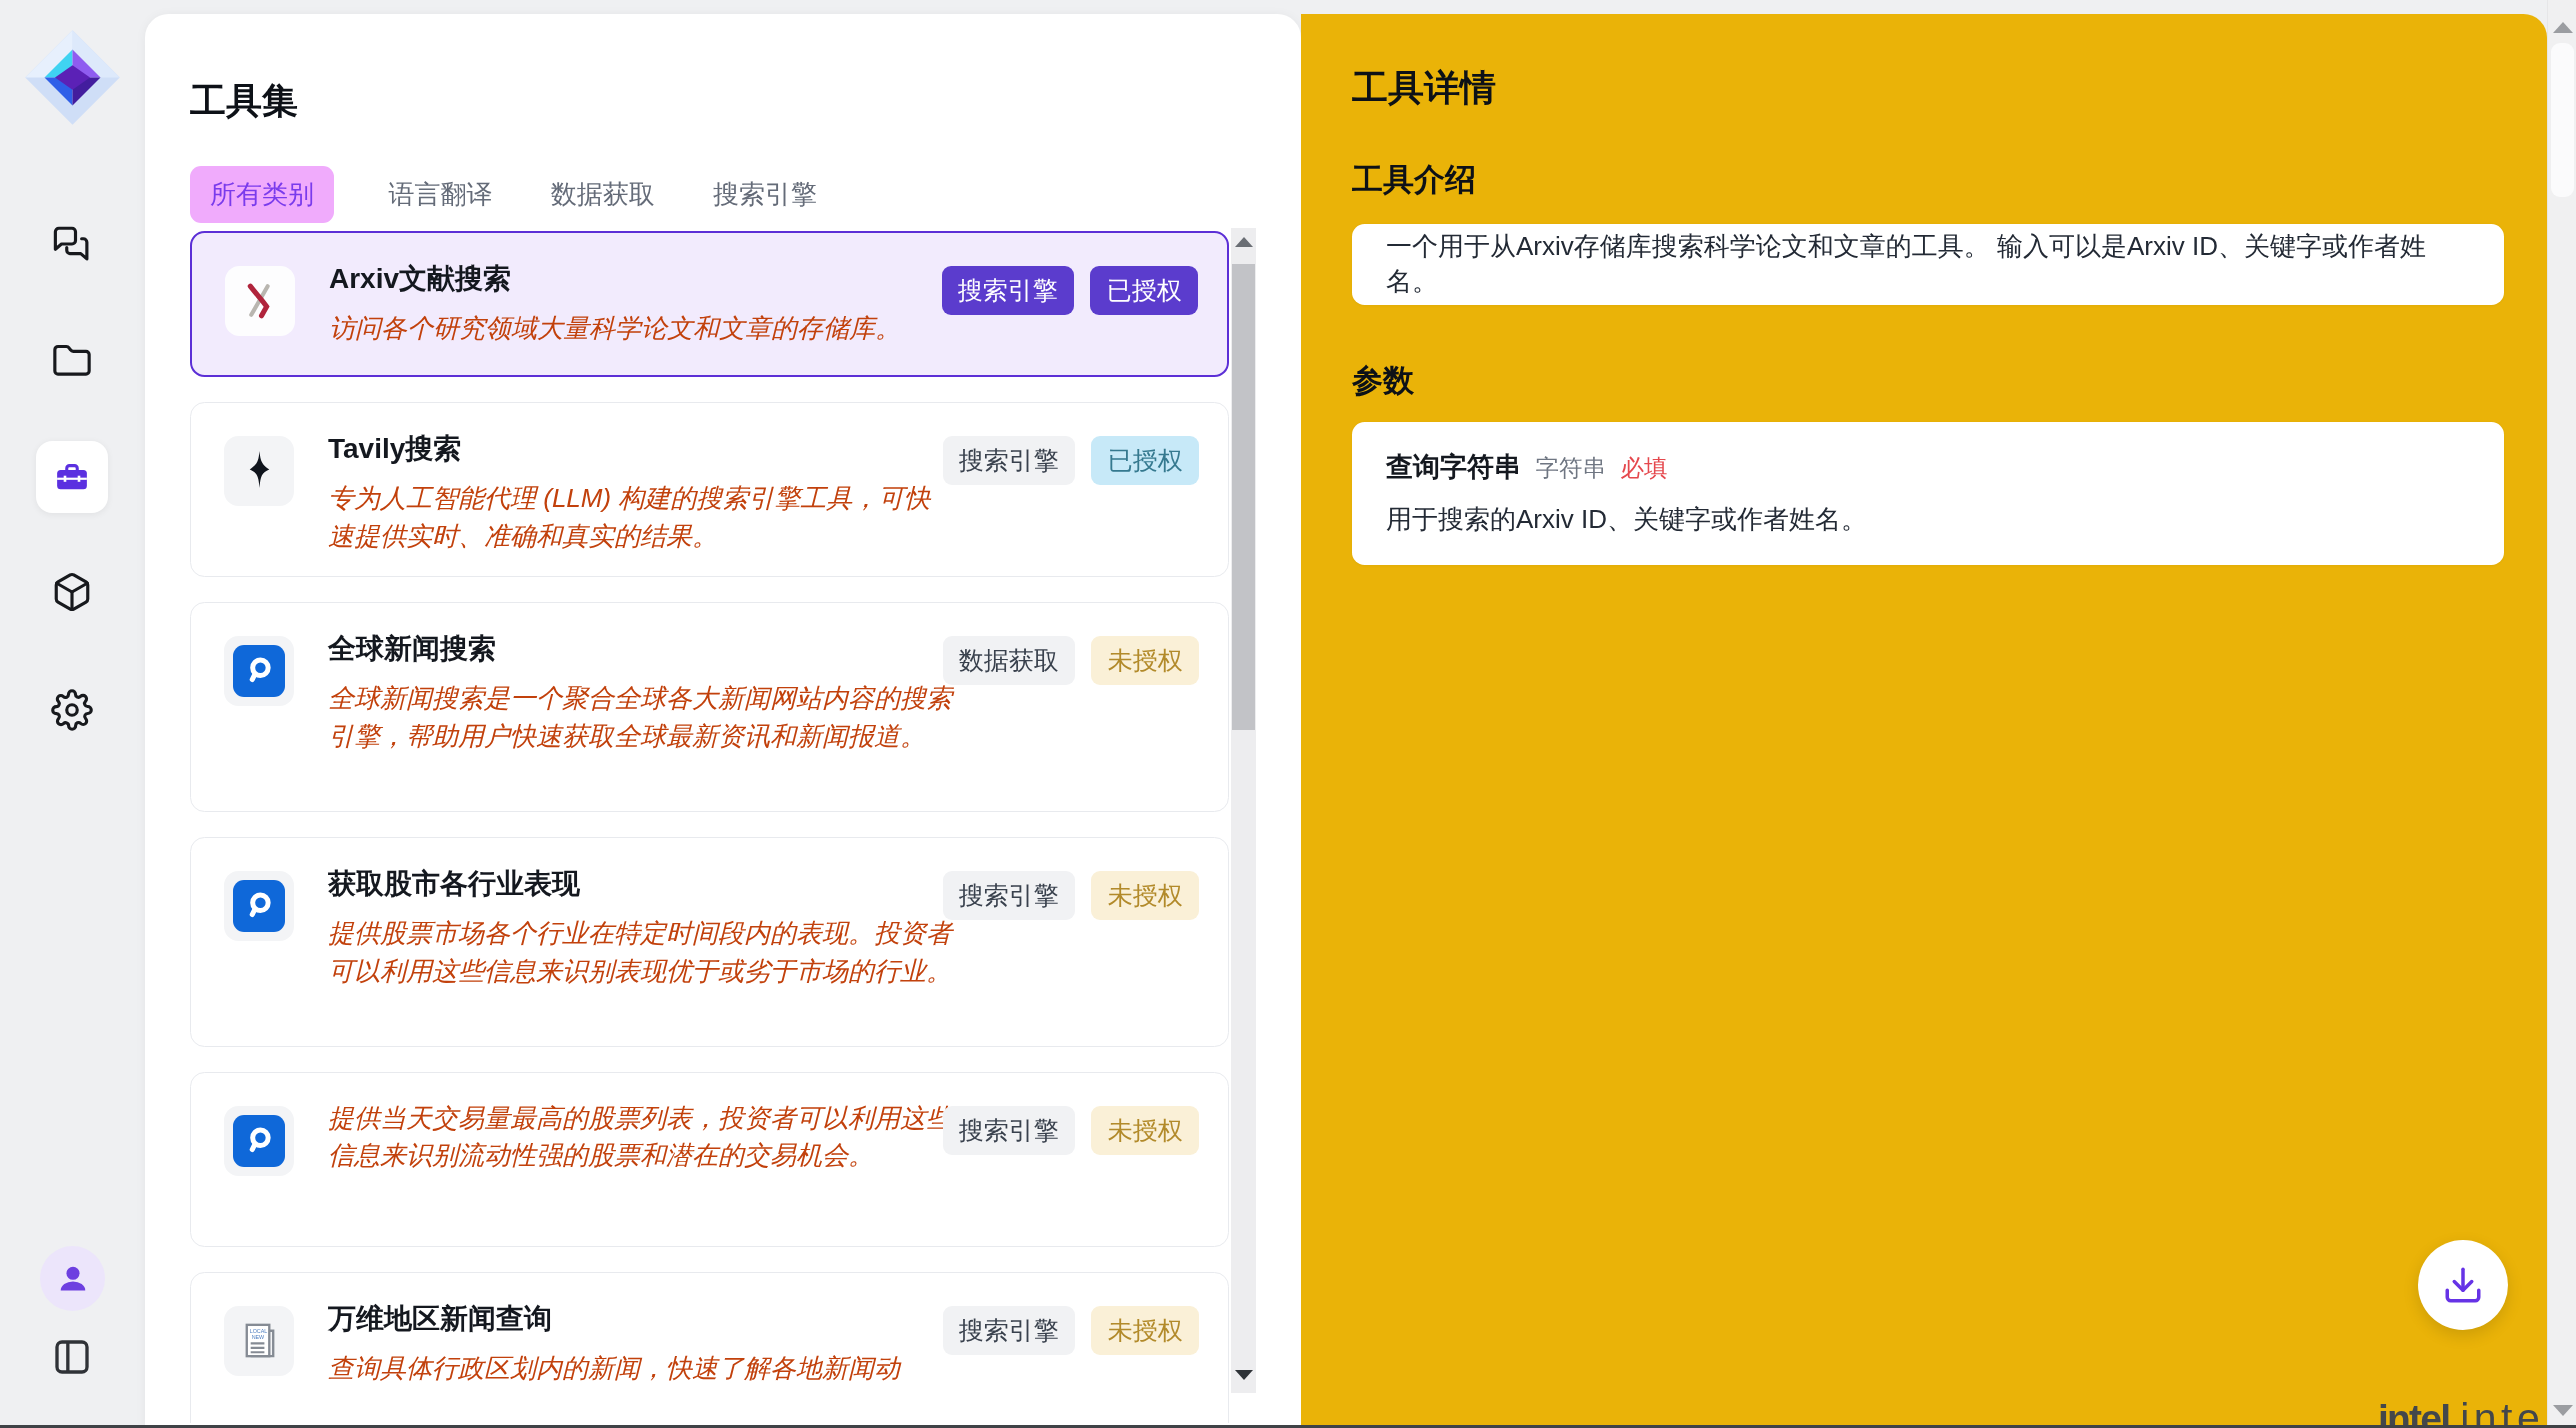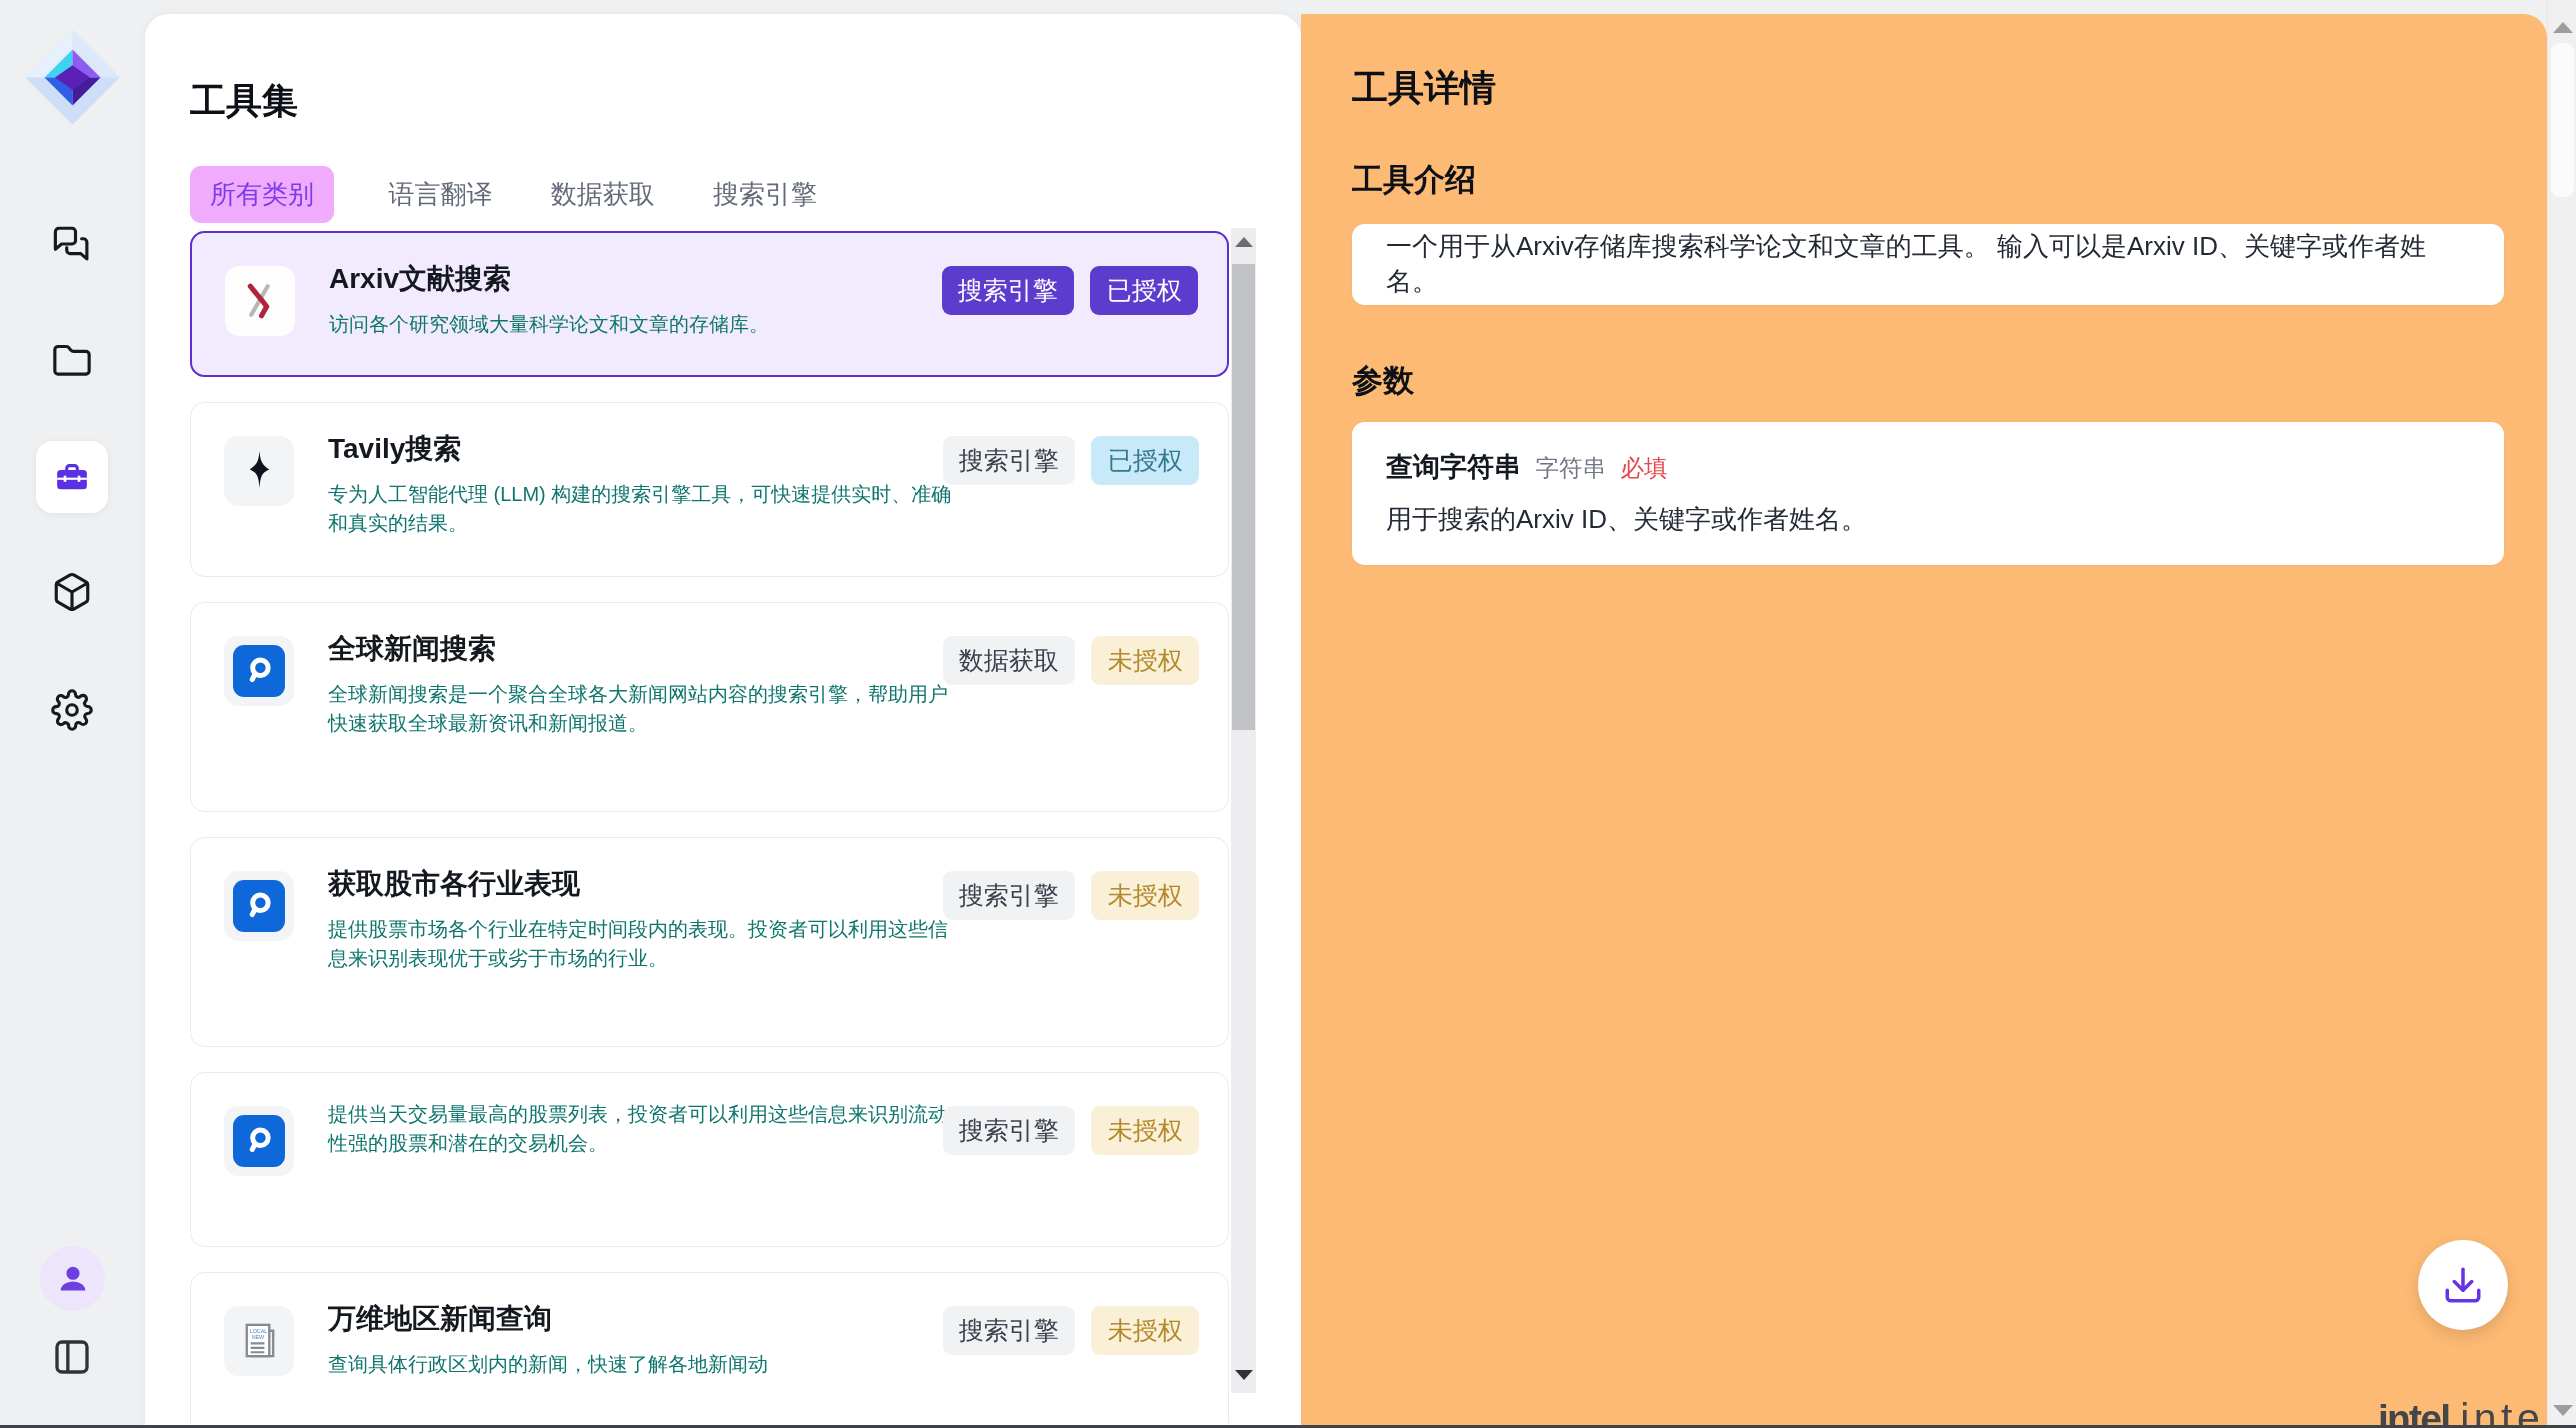--- a/index.html
+++ b/index.html
@@ -29,36 +29,36 @@
 
   .tool-list { position:absolute; left:45px; top:217px; width:1039px; height:1192px; overflow:hidden; display:flex; flex-direction:column; gap:25px; }
   .tool-card { position:relative; flex:none; width:100%; background:#fff; border:1.8px solid #e8eaee; border-radius:14.5px; overflow:hidden; cursor:pointer; }
   .tool-card.selected { background:#f2ebfd; border:2.7px solid #5c2fd6; }
   .h162{height:146px;} .h194{height:175px;} .h233{height:210px;} .h220{height:199px;}
   .tool-icon { position:absolute; left:33px; top:33px; width:70px; height:70px; border-radius:14.5px; background:#f3f4f6; display:flex; align-items:center; justify-content:center; }
   .tool-icon.white { background:#fdfdfe; }
   .q-tile { width:52px; height:52px; background:#0f68d9; border-radius:11px; display:flex; align-items:center; justify-content:center; }
   .tool-body { margin:27px 0 0 137px; }
   .tool-name { font-size:28px; font-weight:700; color:#14181f; }
-  .tool-desc { font-size:20px; color:#0f766e; line-height:1.45; margin-top:12.6px; max-width:628px; }
+  .tool-desc { font-size:26px; color:#c2410c; line-height:1.45; margin-top:12.6px; max-width:628px;font-style:italic; }
   .tool-tags { position:absolute; top:33px; right:29px; display:flex; gap:16.3px; }
   .pill { font-size:25px; padding:8.1px 16.3px; border-radius:9px; white-space:nowrap; }
   .pill.cat { background:#f1f2f4; color:#39414d; }
   .pill.sel { background:#5b3ccd; color:#ffffff; }
   .pill.auth-yes { background:#c7e9f8; color:#35798f; }
   .pill.auth-no  { background:#faf0d7; color:#b28a2a; }
 
   
   .list-scrollbar { position:absolute; left:1086px; top:214px; width:25px; height:1165px; background:#ededef; }
   .ls-thumb { position:absolute; left:0.9px; top:36px; width:23.5px; height:466px; background:#c2c3c7; }
   .ls-up   { position:absolute; left:3.6px; top:9px;   width:0; height:0; border-left:9px solid transparent; border-right:9px solid transparent; border-bottom:10px solid #6a6e74; }
   .ls-down { position:absolute; left:3.6px; bottom:12.6px; width:0; height:0; border-left:9px solid transparent; border-right:9px solid transparent; border-top:10px solid #2f3338; }
 
   
-  .detail-panel { position:absolute; left:1301px; top:13.5px; width:1246px; height:1415px; background:#fdba74; border-radius:0 23.5px 0 0; }
+  .detail-panel { position:absolute; left:1301px; top:13.5px; width:1246px; height:1415px; background:#eab308; border-radius:0 23.5px 0 0; }
   .detail-title   { position:absolute; left:51px; top:50px;  font-size:36px; font-weight:700; color:#0d1117; }
   .intro-heading  { position:absolute; left:51px; top:145px; font-size:31px; font-weight:700; color:#0d1117; }
   .intro-card { position:absolute; left:51px; top:210px; width:1152px; height:81px; background:#fff; border-radius:12.6px; box-shadow:0 0.9px 2.7px rgba(0,0,0,.04); display:flex; align-items:center; padding:0 34px; font-size:26px; color:#232a35; }
   .params-heading { position:absolute; left:51px; top:346px; font-size:31px; font-weight:700; color:#0d1117; }
   .param-card { position:absolute; left:51px; top:408px; width:1152px; height:143px; background:#fff; border-radius:12.6px; box-shadow:0 0.9px 2.7px rgba(0,0,0,.04); padding:27px 34px; }
   .param-row { display:flex; align-items:baseline; gap:14.5px; }
   .param-name { font-size:27px; font-weight:700; color:#14181f; }
   .param-type { font-size:23.5px; color:#6f7682; }
   .param-required { font-size:23.5px; color:#e5484d; }
   .param-desc { font-size:26px; color:#232a35; margin-top:17px; }

